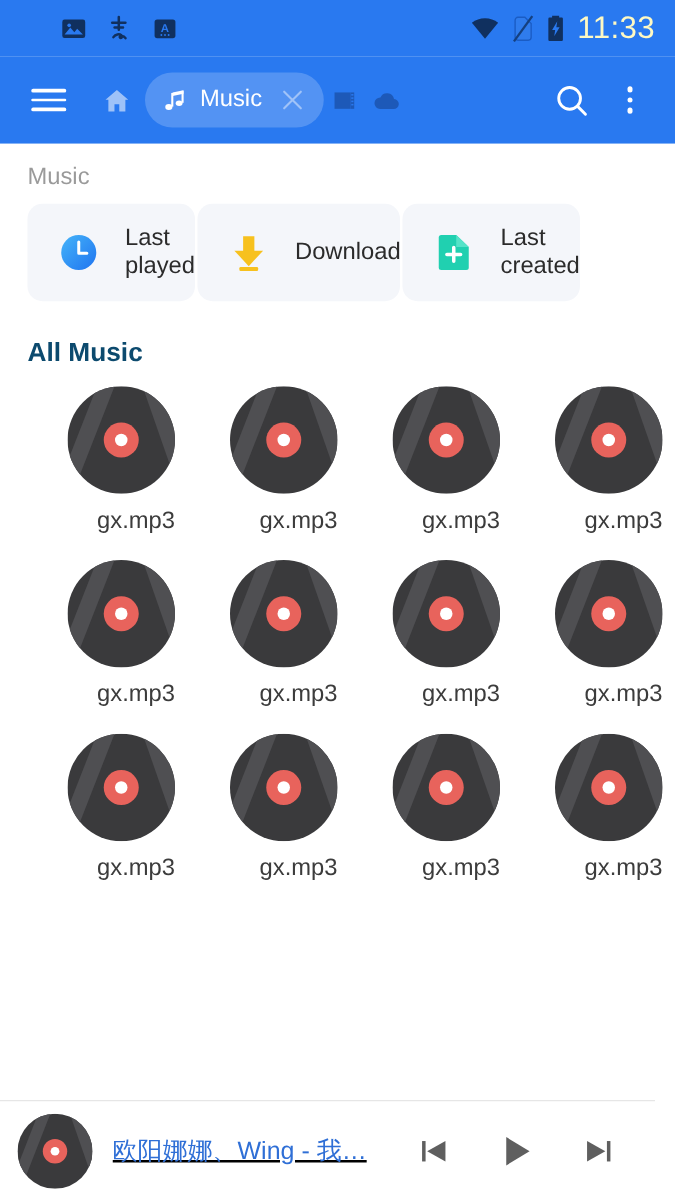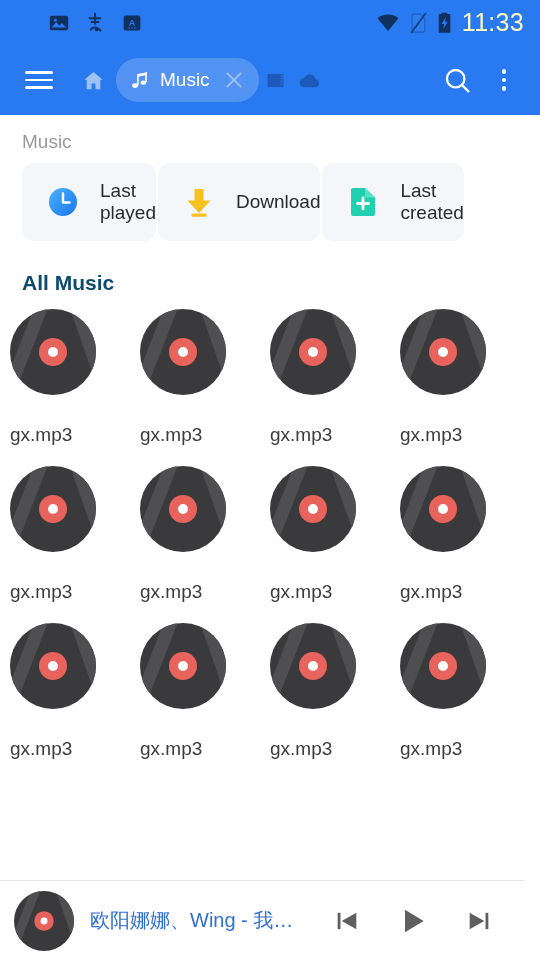--- a/index.html
+++ b/index.html
@@ -51,29 +51,29 @@
   .card{
     background:#f4f6fa; border-radius:12px; height:78px;
     display:flex; align-items:center; padding-left:24px; gap:20px;
   }
   .card .c-lbl{ font-size:19px; color:#2b2b2b; }
   .c-ic{ width:34px; height:34px; flex:0 0 auto; display:flex; align-items:center; justify-content:center; }
 
   .sect-title{ font-size:21px; font-weight:bold; color:#0c4a6e; padding:30px 22px 14px; }
 
   .grid{ padding:0 10px; display:grid; grid-template-columns:repeat(4,1fr); row-gap:20px; }
-  .tile{ display:flex; flex-direction:column; align-items:flex-start; gap:29px; }
+  .tile{ display:flex; flex-direction:column; align-items:flex-end; gap:11px; }
   .tile .name{ font-size:19px; color:#3c3c3c; }
   .disc{ width:86px; height:86px; display:block; }
 
   
   .player{
     position:absolute; left:0; right:16px; bottom:0; height:80px;
     background:#fff; border-top:1px solid #e6e6e6;
-    display:flex; align-items:center; padding:0 14px;
+    display:flex; align-items:center; padding:0 14px;text-decoration:underline;
   }
   .p-art{ width:60px; height:60px; flex:0 0 auto; }
   .p-meta{ flex:1 1 auto; min-width:0; margin-left:16px; display:flex; flex-direction:column; gap:7px; }
   .p-title{
     color:#2f6fd6; font-size:20px; white-space:nowrap;
     overflow:hidden; text-overflow:ellipsis; max-width:240px;
   }
   .p-artist{ color:#a2a2a2; font-size:14px; }
   .p-ctrls{ display:flex; align-items:center; gap:24px; margin-right:10px; flex:0 0 auto; }
   .p-btn{ width:42px; height:42px; display:flex; align-items:center; justify-content:center; }

